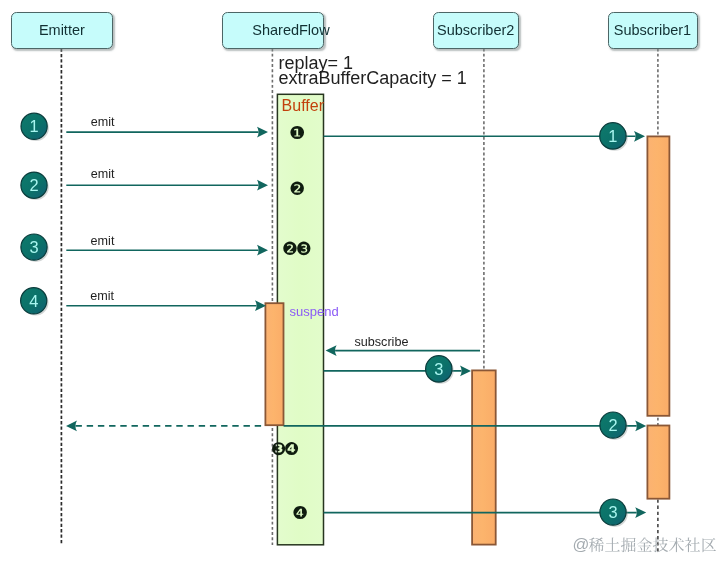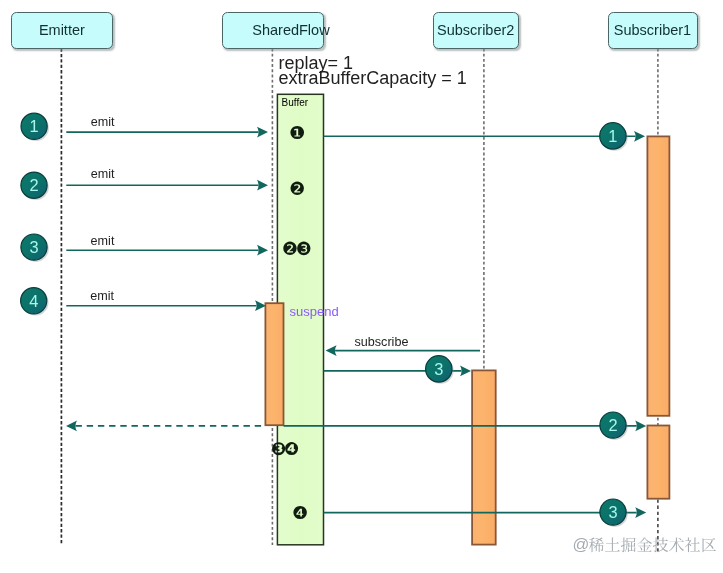--- a/index.html
+++ b/index.html
@@ -11,21 +11,21 @@
 
   
   .pbox{position:absolute;border:1.7px solid #4c6666;border-radius:5.5px;
         background:#c6fcfb;
         box-shadow:1.8px 1.8px 1.6px rgba(130,140,140,.55);
         display:flex;align-items:center;justify-content:center;
         box-sizing:border-box;}
   .pbox span{font-size:14.5px;color:#123033;letter-spacing:0px;}
 
   .note{position:absolute;font-size:18px;color:#1f1f1f;white-space:pre;line-height:1;}
-  .bufferlabel{position:absolute;font-size:10px;color:#000000;white-space:pre;line-height:1;}
+  .bufferlabel{position:absolute;font-size:16px;color:#c2410c;white-space:pre;line-height:1;}
   .msglabel{position:absolute;font-size:12.6px;color:#1f1f1f;white-space:pre;line-height:1;}
   .suspendlabel{position:absolute;font-size:13px;color:#8b5cf6;white-space:pre;line-height:1;}
   .bufitem{position:absolute;font-family:"DejaVu Sans",sans-serif;font-size:18px;
            color:#0f1c0f;white-space:pre;line-height:1;letter-spacing:-2.2px;}
   .badgetext{position:absolute;font-size:16.4px;color:#a8f5ef;white-space:pre;
              text-align:center;line-height:1;font-family:"Liberation Sans",sans-serif;}
 </style>
 </head>
 <body>
 

